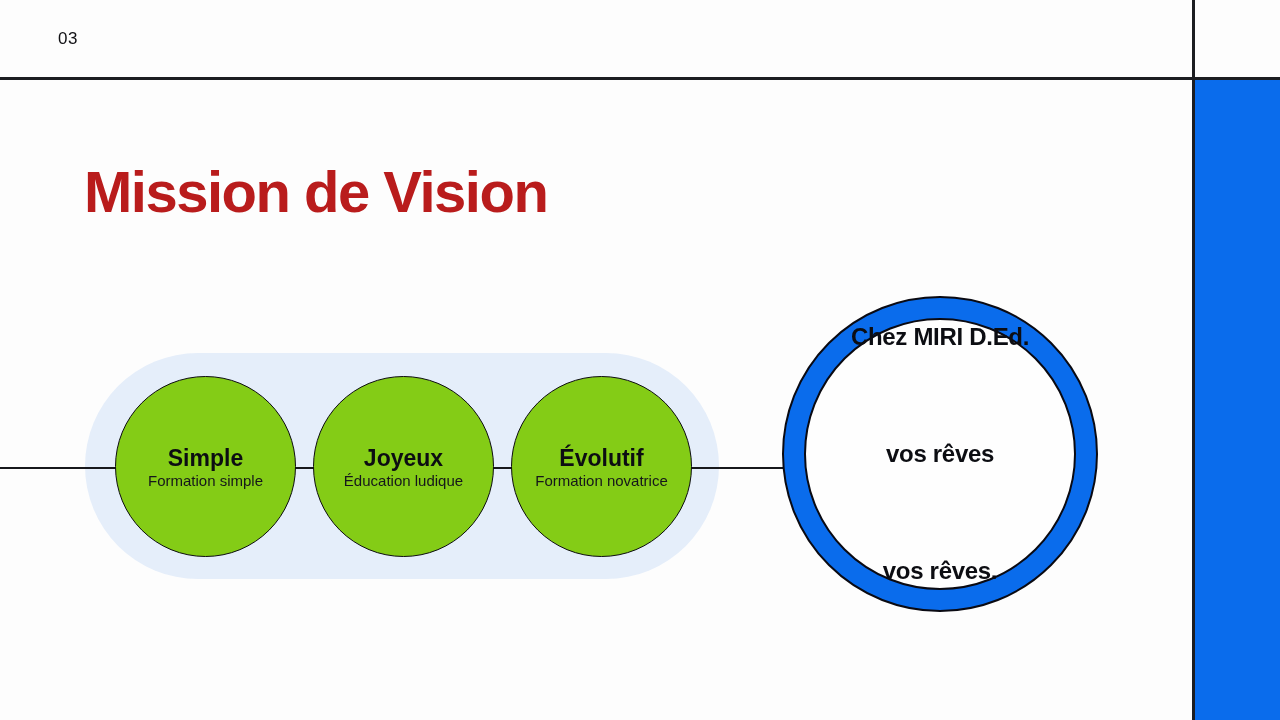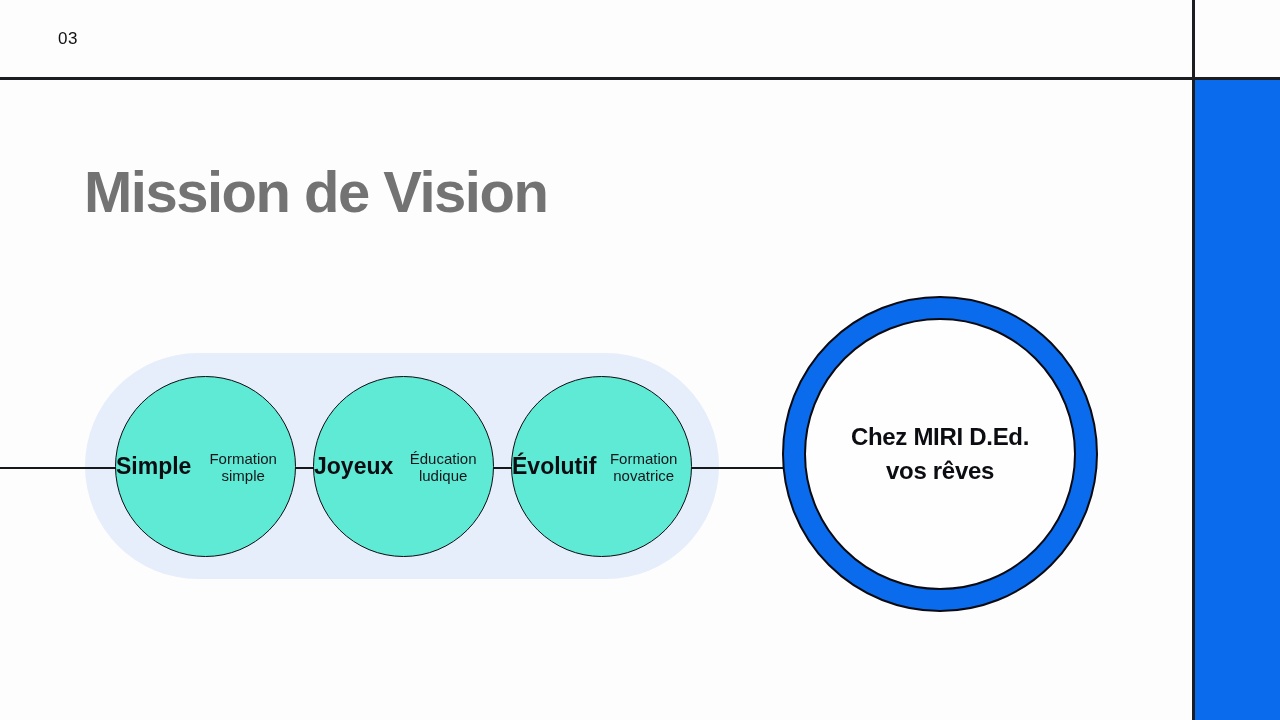--- a/index.html
+++ b/index.html
@@ -49,21 +49,21 @@
     background: var(--accent-blue, #0a6cec);
   }
   .title {
     position: absolute;
     left: 84px;
     top: 158px;
     margin: 0;
     font-size: 58px;
     font-weight: 700;
     letter-spacing: -1.5px;
-    color: #737373;
+    color: #b91c1c;
   }
   .pill {
     position: absolute;
     left: 85px;
     top: 353px;
     width: 634px;
     height: 226px;
     border-radius: 113px;
     background: var(--pill-blue, #e5eefa);
     z-index: 1;
@@ -79,24 +79,24 @@
   .hl-1 { left: 292px; width: 23px;  }
   .hl-2 { left: 490px; width: 23px;  }
   .hl-3 { left: 689px; width: 96px;  }
   .step-circle {
     position: absolute;
     top: 376px;
     width: 181px;
     height: 181px;
     box-sizing: border-box;
     border-radius: 50%;
-    background: #5eead4;
+    background: #84cc16;
     border: 1.6px solid #0c0c10;
     display: flex;
-    flex-direction: row;
+    flex-direction: column;
     align-items: center;
     justify-content: center;
     z-index: 3;
     text-align: center;
   }
   .sc-1 { left: 115px; }
   .sc-2 { left: 313px; }
   .sc-3 { left: 511px; }
   .step-label {
     font-size: 23px;
@@ -126,21 +126,21 @@
   .highlight-inner {
     width: 272px;
     height: 272px;
     box-sizing: border-box;
     border-radius: 50%;
     background: #fefefe;
     border: 2px solid #0a0a12;
     display: flex;
     flex-direction: column;
     align-items: center;
-    justify-content: center;
+    justify-content: space-between;
     text-align: center;
   }
   .hl-text-line {
     font-size: 24px;
     font-weight: 700;
     color: var(--text-dark, #0c0d12);
     line-height: 34px;
     letter-spacing: -0.3px;
   }
 </style>
@@ -175,16 +175,17 @@
 
   <div class="step-circle sc-2">
     <div class="step-label">Joyeux</div>
     <div class="step-desc">Éducation ludique</div>
   </div>
 
   <div class="highlight-circle">
     <div class="highlight-inner">
       <div class="hl-text-line">Chez MIRI D.Ed.</div>
       <div class="hl-text-line">vos rêves</div>
+      <div class="hl-text-line">vos rêves.</div>
     </div>
   </div>
 
 </div>
 
 </body></html>

